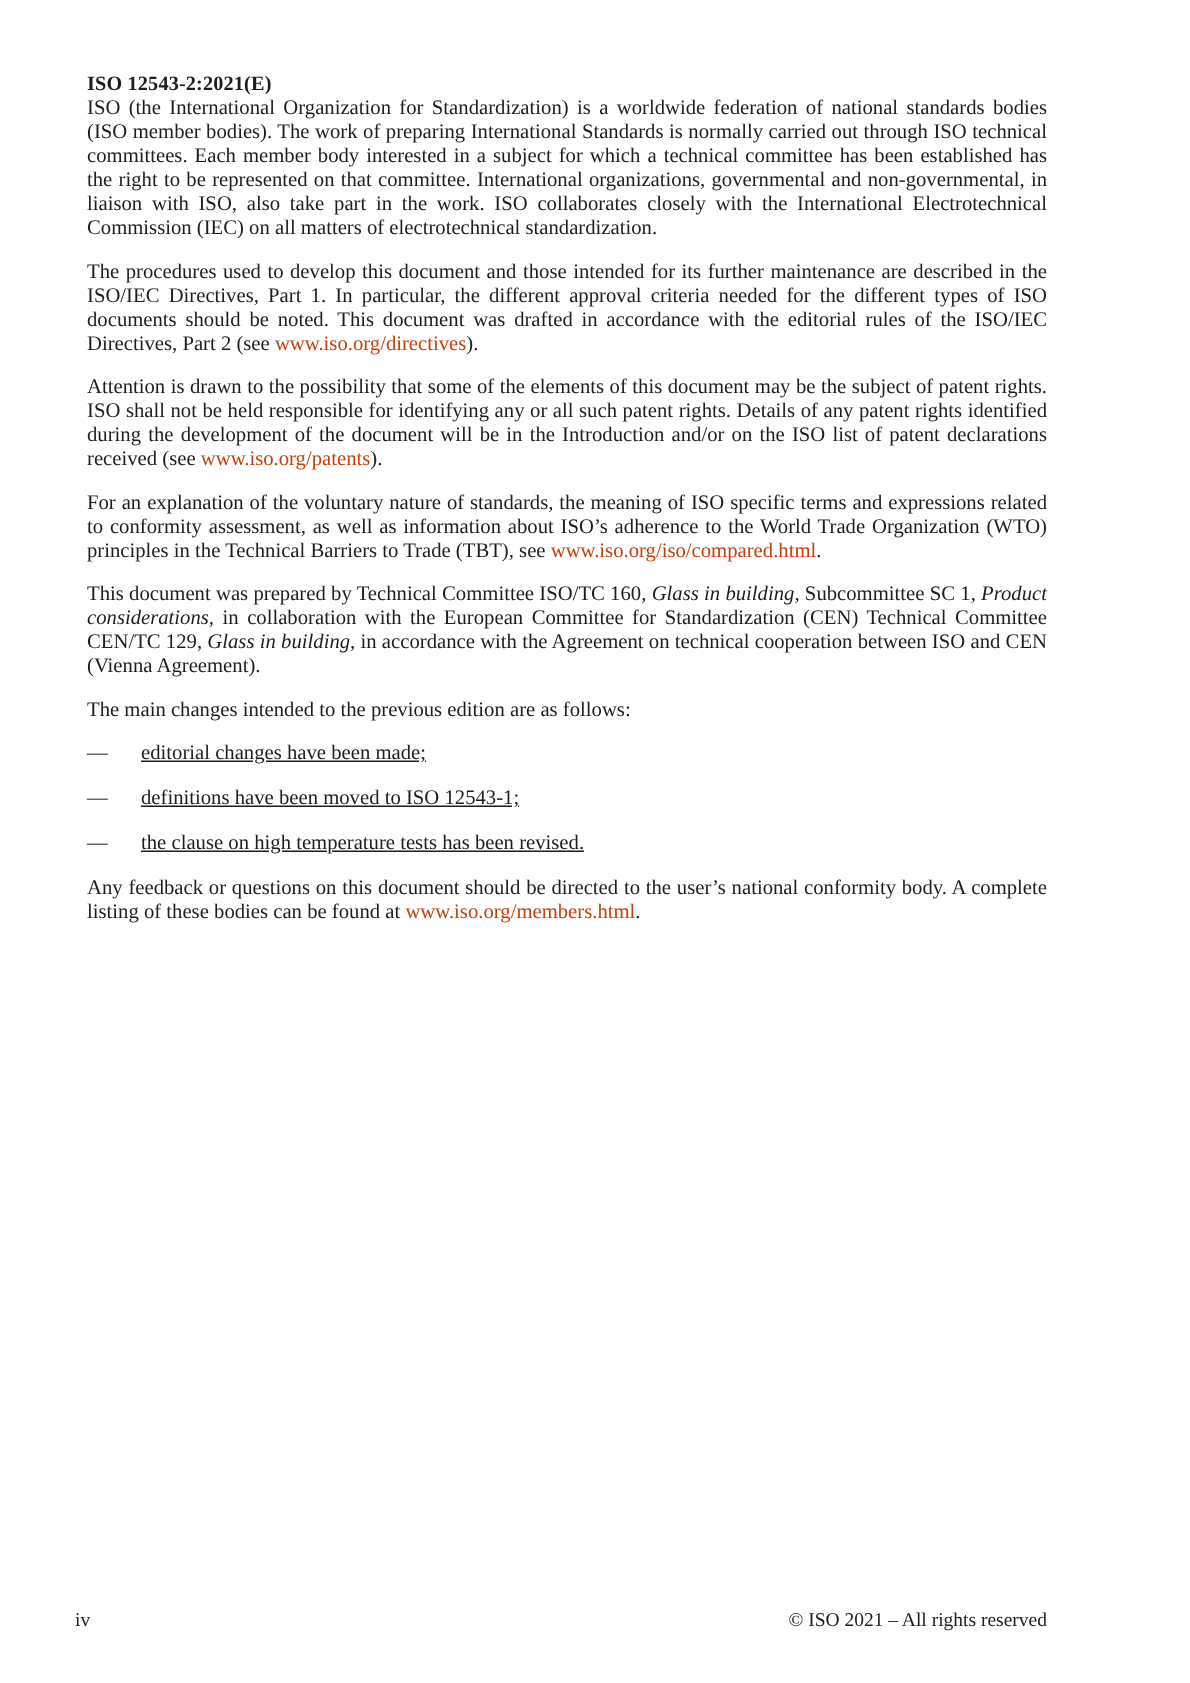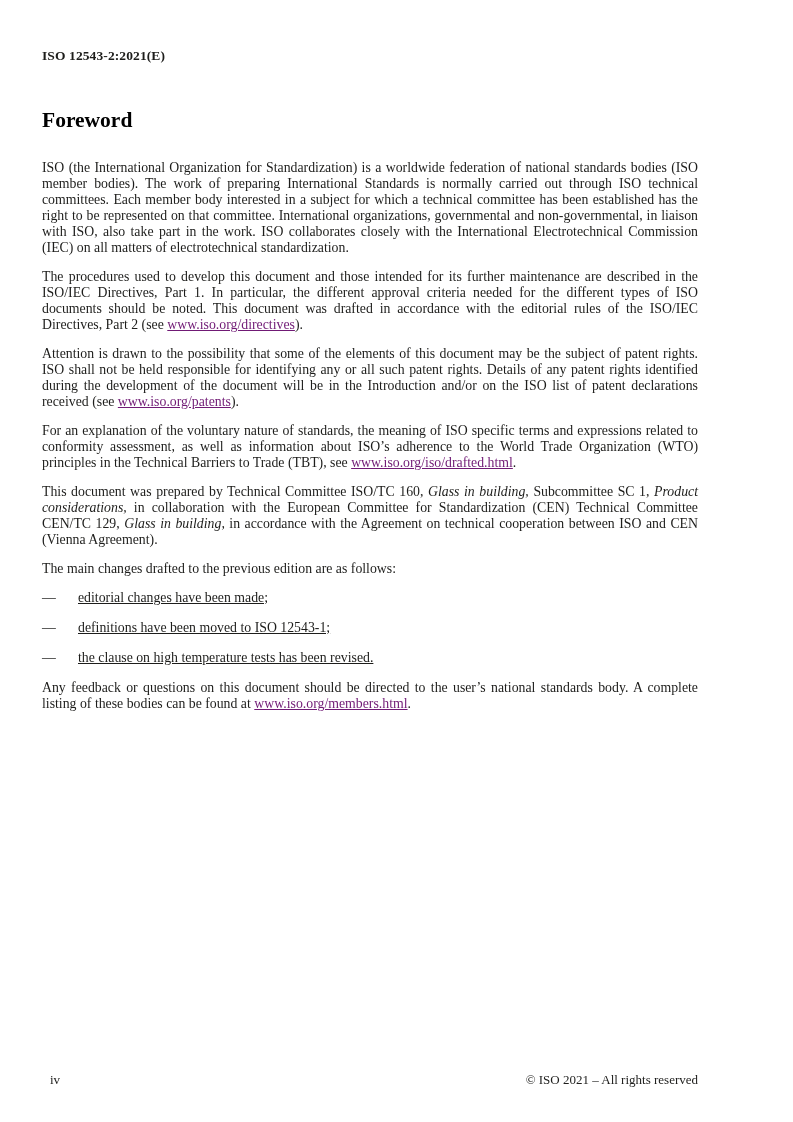--- a/index.html
+++ b/index.html
@@ -8,43 +8,42 @@
     width: 793px;
     height: 1122px;
     position: relative;
     font-family: "Liberation Serif", "DejaVu Serif", serif;
     color: #1d1d1b;
     overflow: hidden;
   }
   .page {
     position: absolute;
     inset: 0;
-    padding: 48px 95px 0 42px;
+    padding: 48px 95px 0 58px;
   }
   .doc-id {
     font-weight: bold;
     font-size: 13.5px;
     letter-spacing: 0.1px;
   }
   h1.foreword-title {
     font-size: 21.5px;
     font-weight: bold;
     margin: 44px 0 27px 0;
     color: #000000;
   }
   p.body {
     font-size: 13.8px;
     line-height: 16px;
     text-align: justify;
     margin: 0 0 13px 0;
   }
   .italic { font-style: italic; }
   a.link {
-    color: #701a75;
-    text-decoration: underline;
+    color: #c2410c;
     cursor: pointer;
   }
   .list-item {
     display: flex;
     font-size: 13.8px;
     line-height: 16px;
     margin: 0 0 14px 0;
     text-align: justify;
   }
   .list-item .dash {
@@ -63,52 +62,51 @@
     font-size: 13px;
   }
 </style>
 </head>
 <body>
 
 <div class="page">
 
   <div class="doc-id">ISO 12543-2:2021(E)</div>
 
-  <h1 class="foreword-title">Foreword</h1>
 
   <p class="body">ISO (the International Organization for Standardization) is a worldwide federation of national standards bodies (ISO member bodies). The work of preparing International Standards is normally carried out through ISO technical committees. Each member body interested in a subject for which a technical committee has been established has the right to be represented on that committee. International organizations, governmental and non-governmental, in liaison with ISO, also take part in the work. ISO collaborates closely with the International Electrotechnical Commission (IEC) on all matters of electrotechnical standardization.</p>
 
   <p class="body"><span>The procedures used to develop this document and those intended for its further maintenance are described in the ISO/IEC Directives, Part 1. In particular, the different approval criteria needed for the different types of ISO documents should be noted. This document was drafted in accordance with the editorial rules of the ISO/IEC Directives, Part 2 (see </span><a class="link">www.iso.org/directives</a><span>).</span></p>
 
   <p class="body"><span>Attention is drawn to the possibility that some of the elements of this document may be the subject of patent rights. ISO shall not be held responsible for identifying any or all such patent rights. Details of any patent rights identified during the development of the document will be in the Introduction and/or on the ISO list of patent declarations received (see </span><a class="link">www.iso.org/patents</a><span>).</span></p>
 
 
-  <p class="body"><span>For an explanation of the voluntary nature of standards, the meaning of ISO specific terms and expressions related to conformity assessment, as well as information about ISO’s adherence to the World Trade Organization (WTO) principles in the Technical Barriers to Trade (TBT), see </span><a class="link">www.iso.org/iso/drafted.html</a><span>.</span></p>
+  <p class="body"><span>For an explanation of the voluntary nature of standards, the meaning of ISO specific terms and expressions related to conformity assessment, as well as information about ISO’s adherence to the World Trade Organization (WTO) principles in the Technical Barriers to Trade (TBT), see </span><a class="link">www.iso.org/iso/compared.html</a><span>.</span></p>
 
   <p class="body"><span>This document was prepared by Technical Committee ISO/TC 160, </span><span class="italic">Glass in building,</span><span> Subcommittee SC 1, </span><span class="italic">Product considerations,</span><span> in collaboration with the European Committee for Standardization (CEN) Technical Committee CEN/TC 129, </span><span class="italic">Glass in building,</span><span> in accordance with the Agreement on technical cooperation between ISO and CEN (Vienna Agreement).</span></p>
 
 
-  <p class="body">The main changes drafted to the previous edition are as follows:</p>
+  <p class="body">The main changes intended to the previous edition are as follows:</p>
 
   <div class="list-item">
     <span class="dash">—</span>
     <span class="li-text">editorial changes have been made;</span>
   </div>
 
   <div class="list-item">
     <span class="dash">—</span>
     <span class="li-text">definitions have been moved to ISO 12543-1;</span>
   </div>
 
   <div class="list-item">
     <span class="dash">—</span>
     <span class="li-text">the clause on high temperature tests has been revised.</span>
   </div>
 
 
-  <p class="body"><span>Any feedback or questions on this document should be directed to the user’s national standards body. A complete listing of these bodies can be found at </span><a class="link">www.iso.org/members.html</a><span>.</span></p>
+  <p class="body"><span>Any feedback or questions on this document should be directed to the user’s national conformity body. A complete listing of these bodies can be found at </span><a class="link">www.iso.org/members.html</a><span>.</span></p>
 
   <div class="footer">
     <span>iv</span>
     <span>© ISO 2021 – All rights reserved</span>
   </div>
 
 </div>
 
 </body></html>

